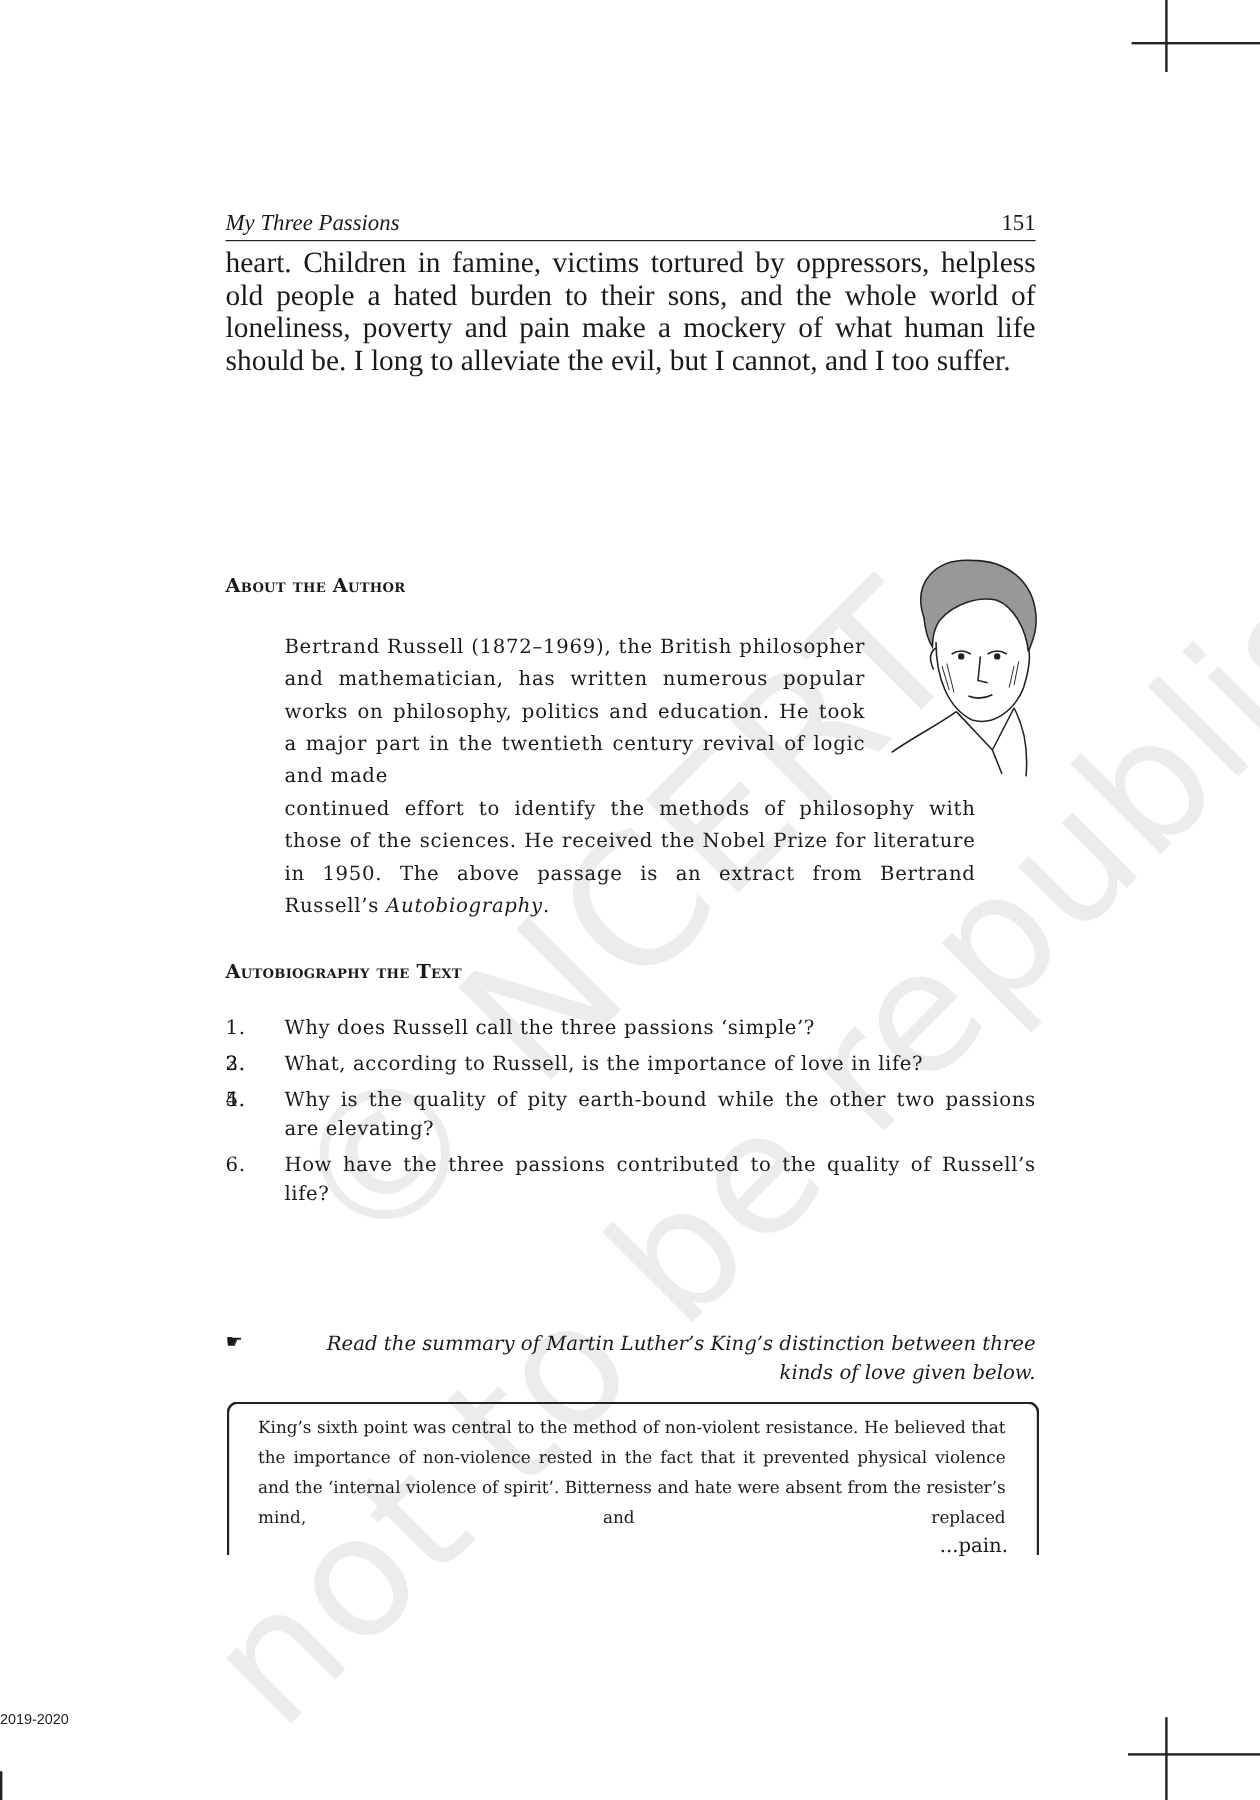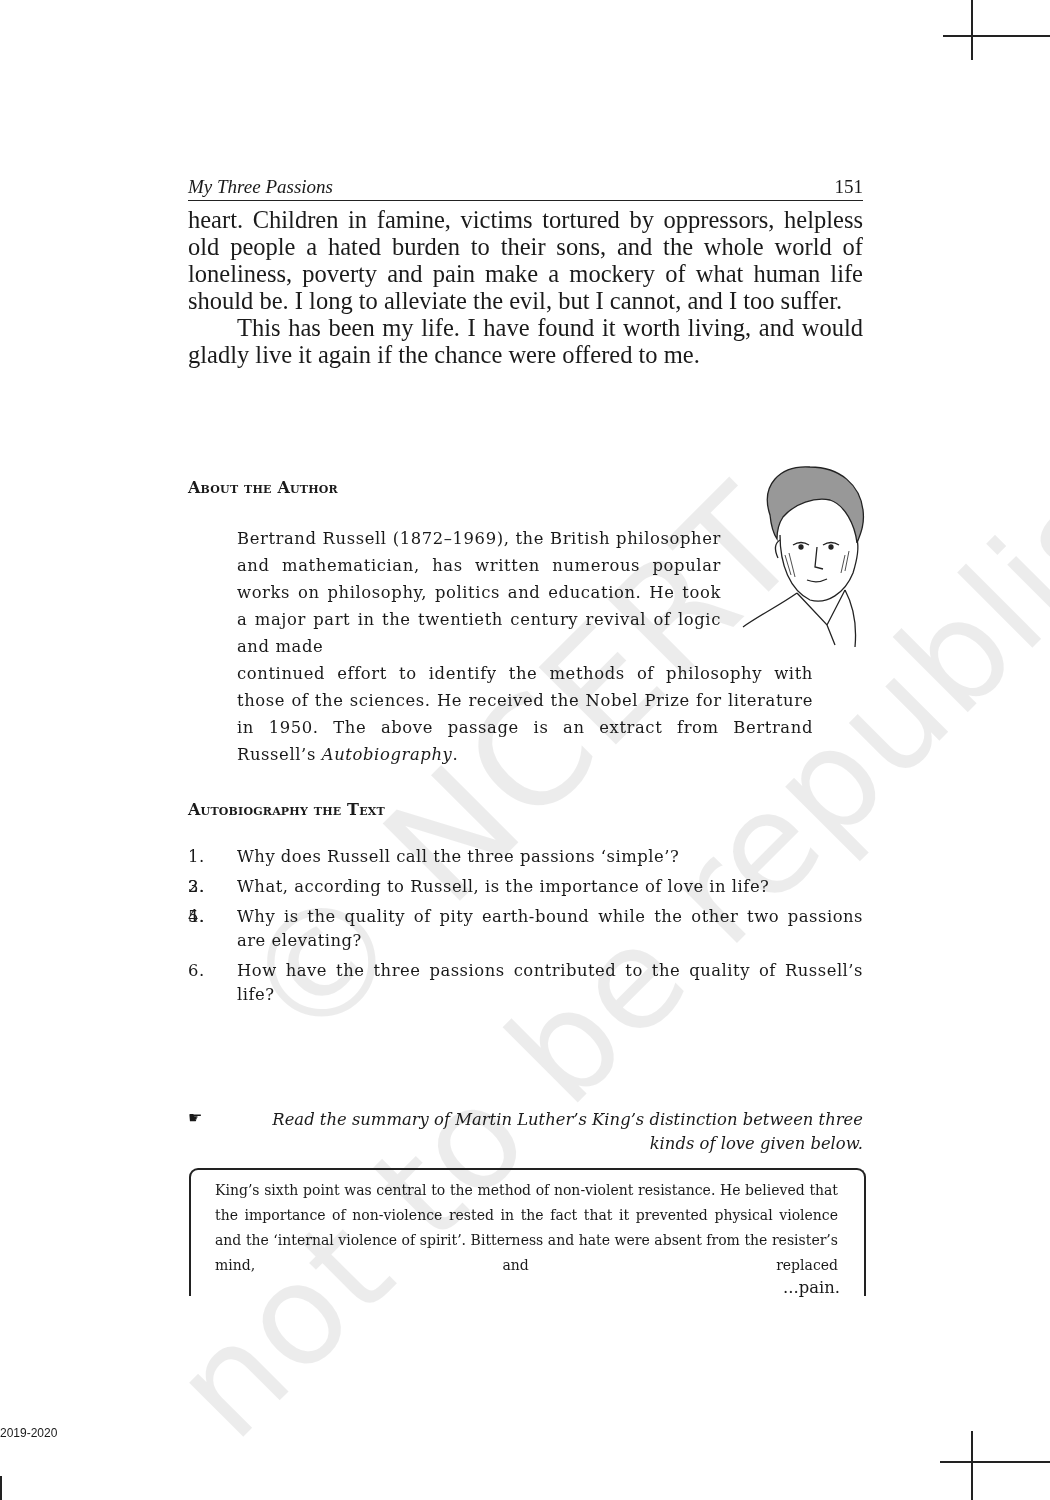--- a/index.html
+++ b/index.html
@@ -81,21 +81,20 @@
 <div class="watermark" style="left:270px; top:930px;">© NCERT</div>
 <div class="watermark" style="left:200px; top:1330px; font-size:140px;">not to be republished</div>
 
 <div class="running-head">
   <span class="running-title">My Three Passions</span>
   <span class="page-number">151</span>
 </div>
 
 <div class="body-text">
   <p>heart. Children in famine, victims tortured by oppressors, helpless old people a hated burden to their sons, and the whole world of loneliness, poverty and pain make a mockery of what human life should be. I long to alleviate the evil, but I cannot, and I too suffer.</p>
-  <p class="indent">This has been my life. I have found it worth living, and would gladly live it again if the chance were offered to me.</p>
 </div>
 
 <div class="sec-head" style="top:478px;">About the Author</div>
 <div class="about-text">
   <span class="narrow">Bertrand Russell (1872–1969), the British philosopher and mathematician, has written numerous popular works on philosophy, politics and education. He took a major part in the twentieth century revival of logic and made</span><span>continued effort to identify the methods of philosophy with those of the sciences. He received the Nobel Prize for literature in 1950. The above passage is an extract from Bertrand Russell’s </span><em>Autobiography</em><span>.</span>
 </div>
 
 <svg class="portrait" viewBox="0 0 140 195" fill="none" stroke="#222" stroke-width="1.3">
   <path d="M35 60 C25 30 45 10 75 12 C105 12 125 30 128 55 C130 70 125 80 122 88 C120 70 110 50 95 45 C80 42 60 48 48 62 C44 68 42 76 42 84 C38 78 36 70 35 60 Z" fill="#444" fill-opacity="0.55"></path>
   <path d="M45 80 C45 110 55 135 75 145 C92 150 110 138 118 118 C122 105 124 92 122 85"></path>

